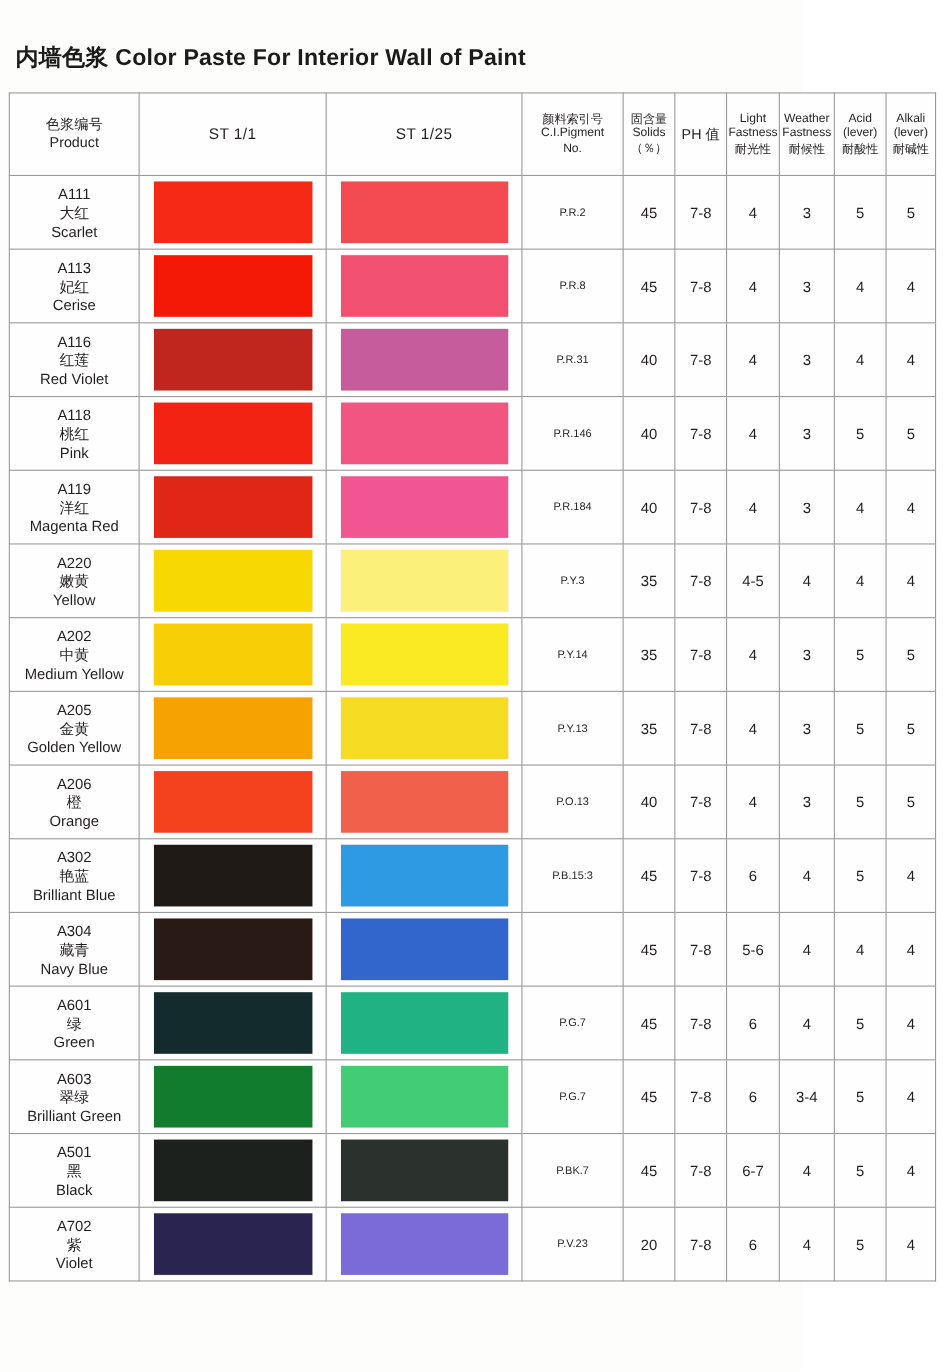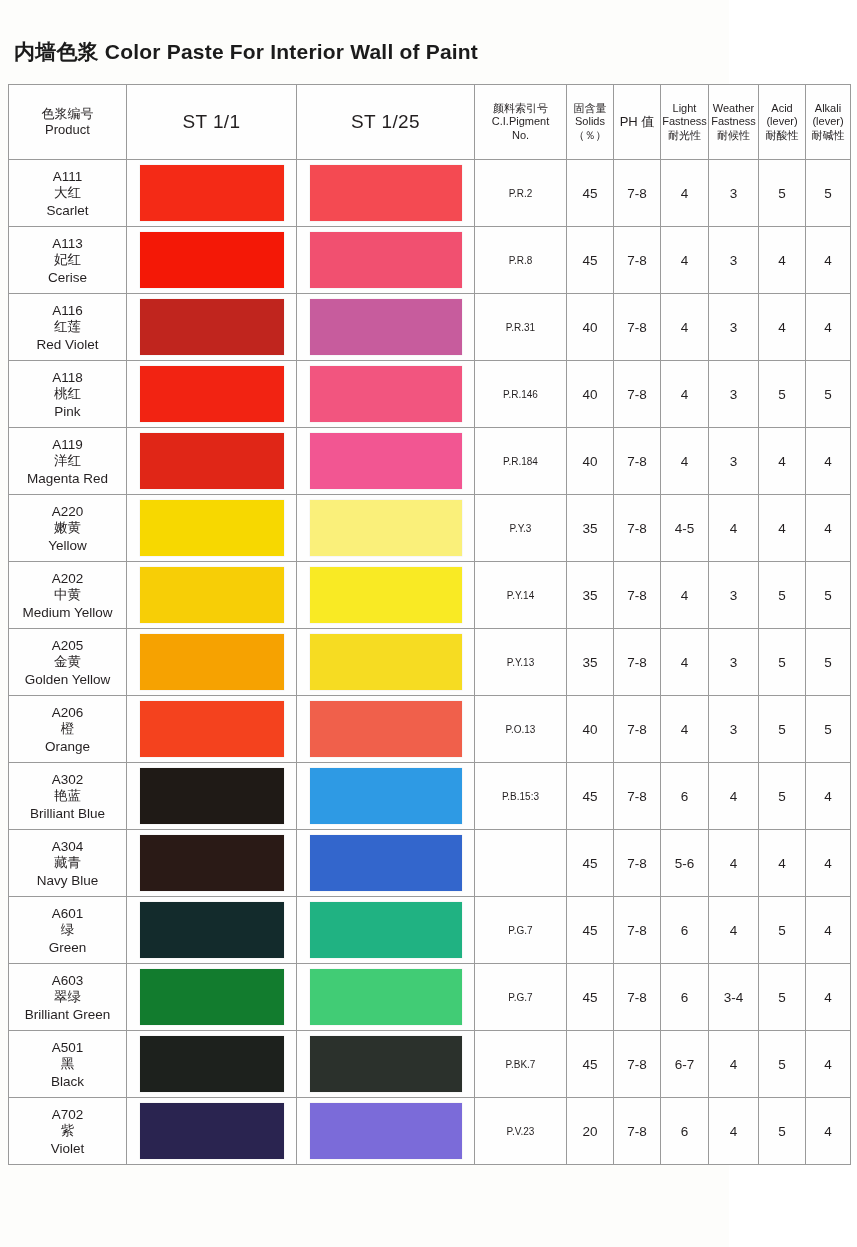--- a/index.html
+++ b/index.html
@@ -68,32 +68,32 @@
     padding: 2px 1px;
   }
   .hd-cn {
     font-family: "DejaVu Sans", sans-serif;
     font-size: 13px;
     display: block;
   }
   .hd-cn.small { font-size: 11px; text-align: center; }
   .hd-en { display: block; font-size: 13px; }
   .hd-en.small { font-size: 11px; }
-  .hd-big { font-size: 19px; letter-spacing: 0.4px; margin-top: 24px; }
+  .hd-big { font-size: 14px; letter-spacing: 0.4px; margin-top: 24px; }
 
   tbody tr { height: 67px; }
   td.product {
     font-size: 13px;
     line-height: 1.26;
     padding: 2px 1px;
   }
   td.product .code { display: block; font-size: 13.5px; }
   td.product .cn {
     display: block;
-    font-family: Liberation Mono, monospace;
+    font-family: Liberation Sans, sans-serif;
     font-size: 13.5px;
   }
   td.product .en { display: block; font-size: 13.5px; }
 
   td.swatch-cell {
     padding: 0;
     background: #ffffff;
   }
   .swatch {
     width: 144px;

